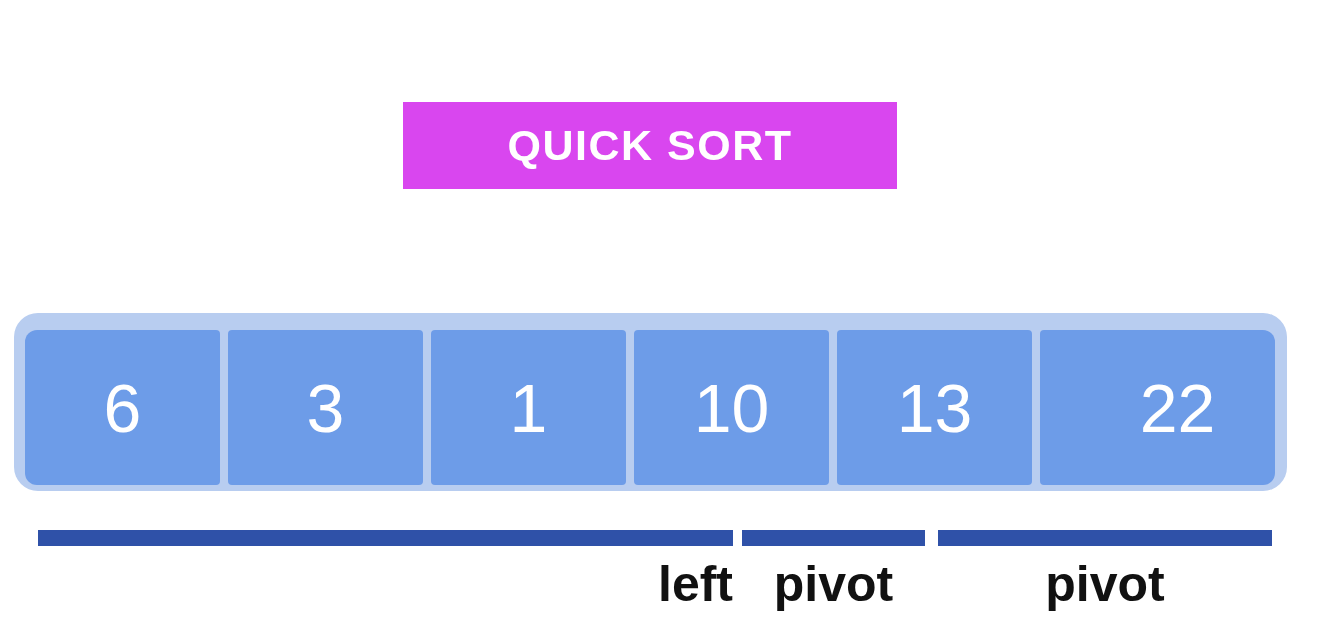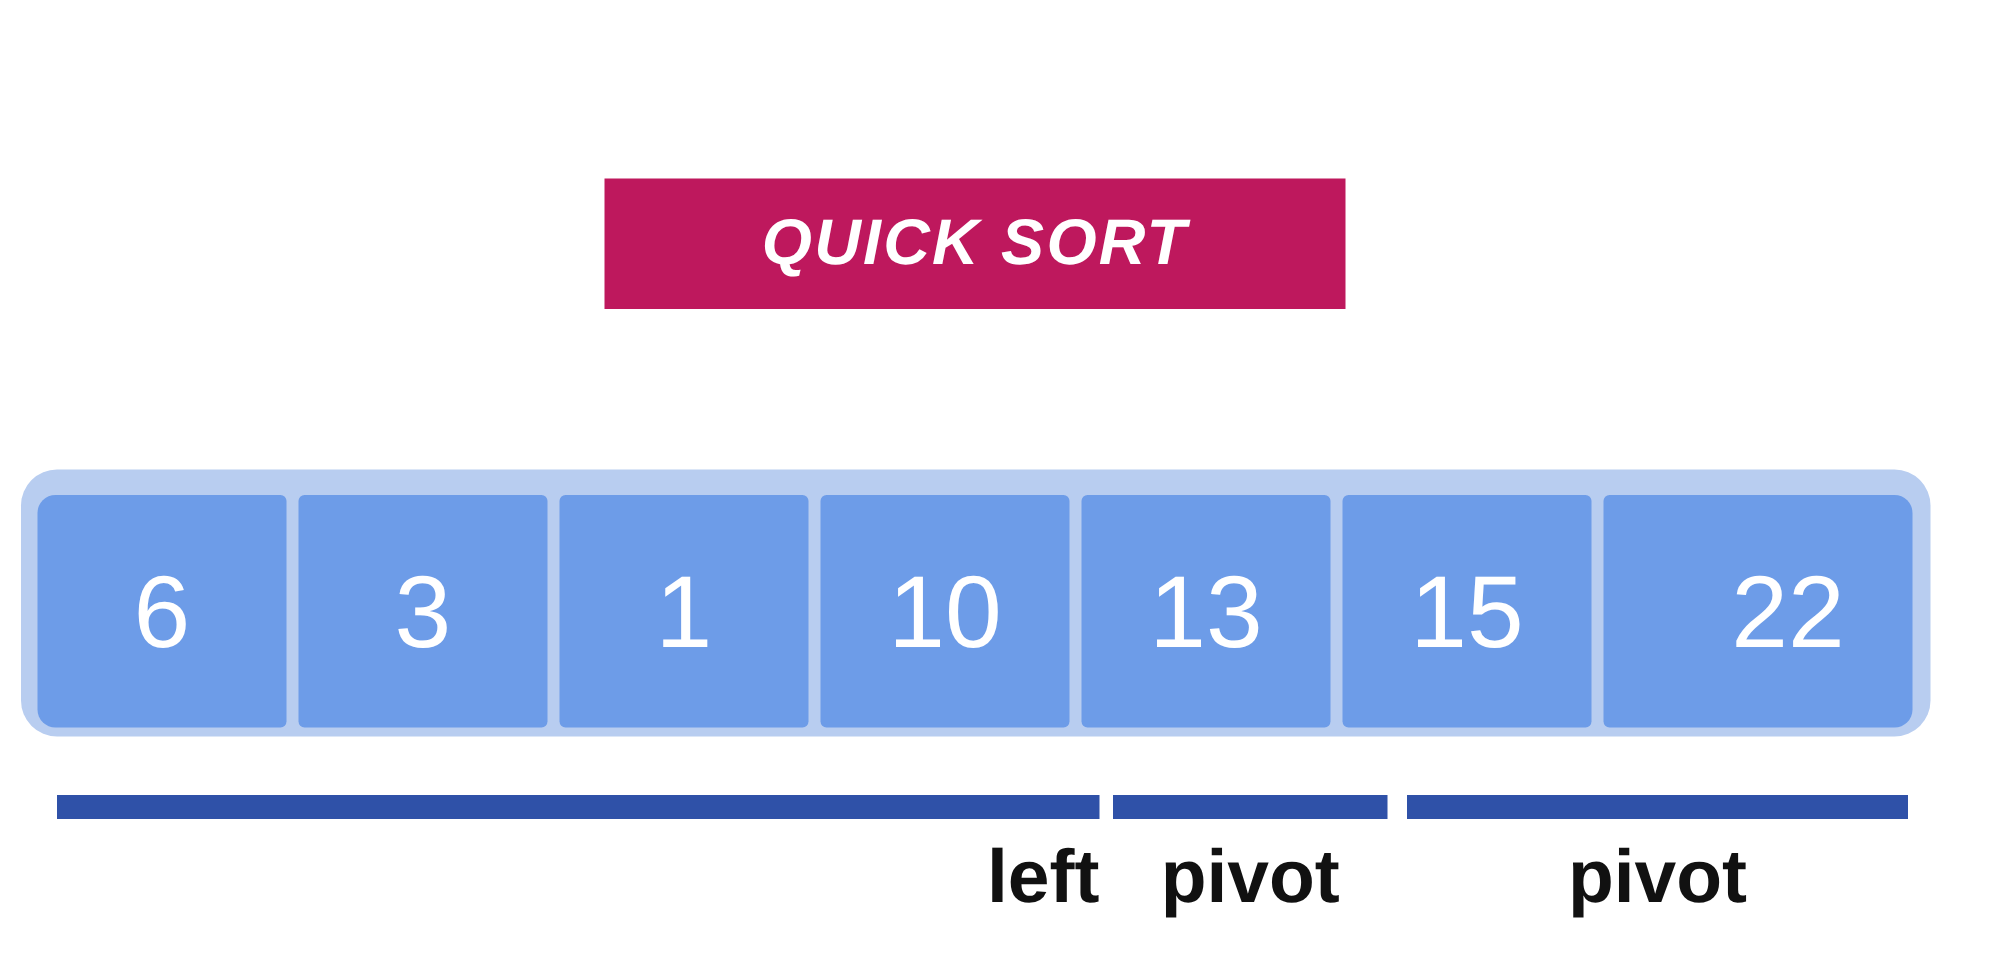--- a/index.html
+++ b/index.html
@@ -19,29 +19,28 @@
   #stage {
     position: relative;
     width: 1334px;
     height: 642px;
   }
 
   
   .title-banner {
     position: absolute;
     left: 403px;
-    top: 119px;
+    top: 102px;
     width: 494px;
     height: 87px;
-    background: #be185d;
+    background: #d946ef;
     display: flex;
     align-items: center;
     justify-content: center;
     box-sizing: border-box;
-    font-style: italic;
   }
   .title-banner-text {
     color: #ffffff;
     font-family: "Liberation Sans", sans-serif;
     font-weight: bold;
     font-size: 43px;
     letter-spacing: 1.5px;
     line-height: 1;
     white-space: nowrap;
   }
@@ -142,23 +141,20 @@
       <div class="array-cell">
         <span class="cell-value">1</span>
       </div>
       <div class="array-cell">
         <span class="cell-value">10</span>
       </div>
       <div class="array-cell">
         <span class="cell-value">13</span>
       </div>
       <div class="array-cell">
-        <span class="cell-value">15</span>
-      </div>
-      <div class="array-cell">
         <span class="cell-value">22</span>
       </div>
     </div>
   </div>
 
   <div class="partition-bar bar-left"></div>
   <div class="partition-bar bar-pivot"></div>
   <div class="partition-bar bar-right"></div>
 
   <div class="partition-label label-left">left</div>

